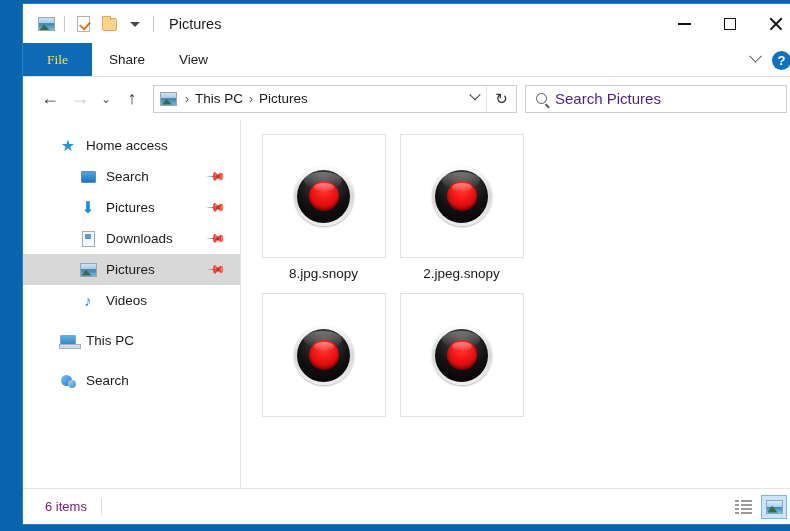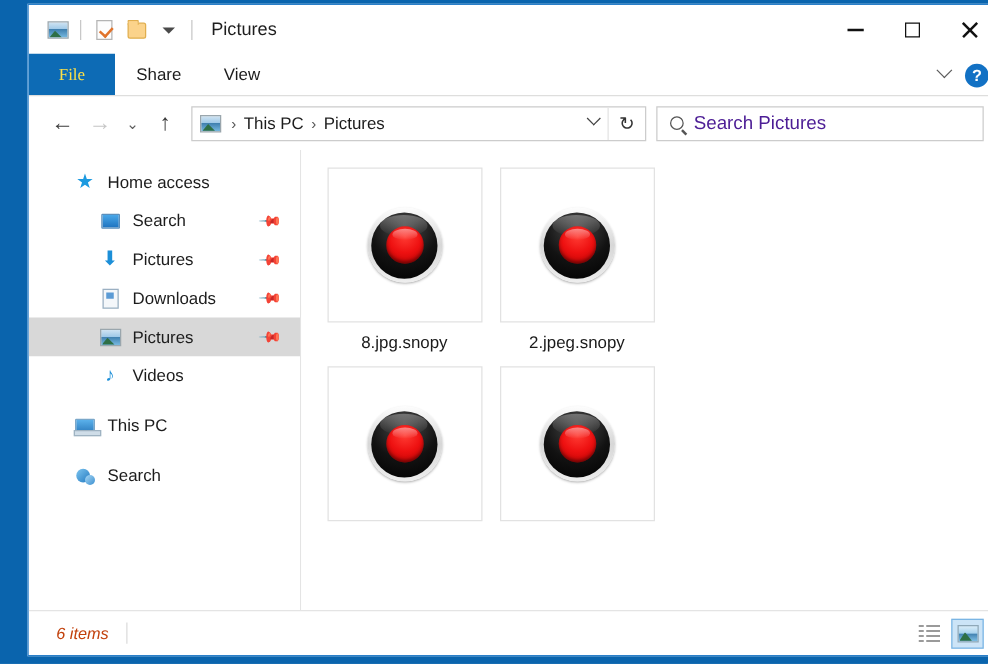--- a/index.html
+++ b/index.html
@@ -356,21 +356,21 @@
   
   .statusbar {
     height: 36px; min-height: 36px;
     background: #ffffff;
     border-top: 1px solid #e4e4e4;
     display: flex; align-items: center;
     padding: 0 10px;
     position: relative; z-index: 3;
   }
   .status-text {
-    font-size: 13px; color: #c2410c; padding-left: 12px; font-style: italic;
+    font-size: 13px; color: #701a75; padding-left: 12px;
   }
   .status-sep {
     width: 1px; height: 17px; background: #dcdcdc; margin-left: 14px;
   }
   .view-btns {
     position: absolute; right: 12px;
     display: flex; align-items: center; gap: 5px;
   }
   .vbtn {
     width: 26px; height: 24px;

